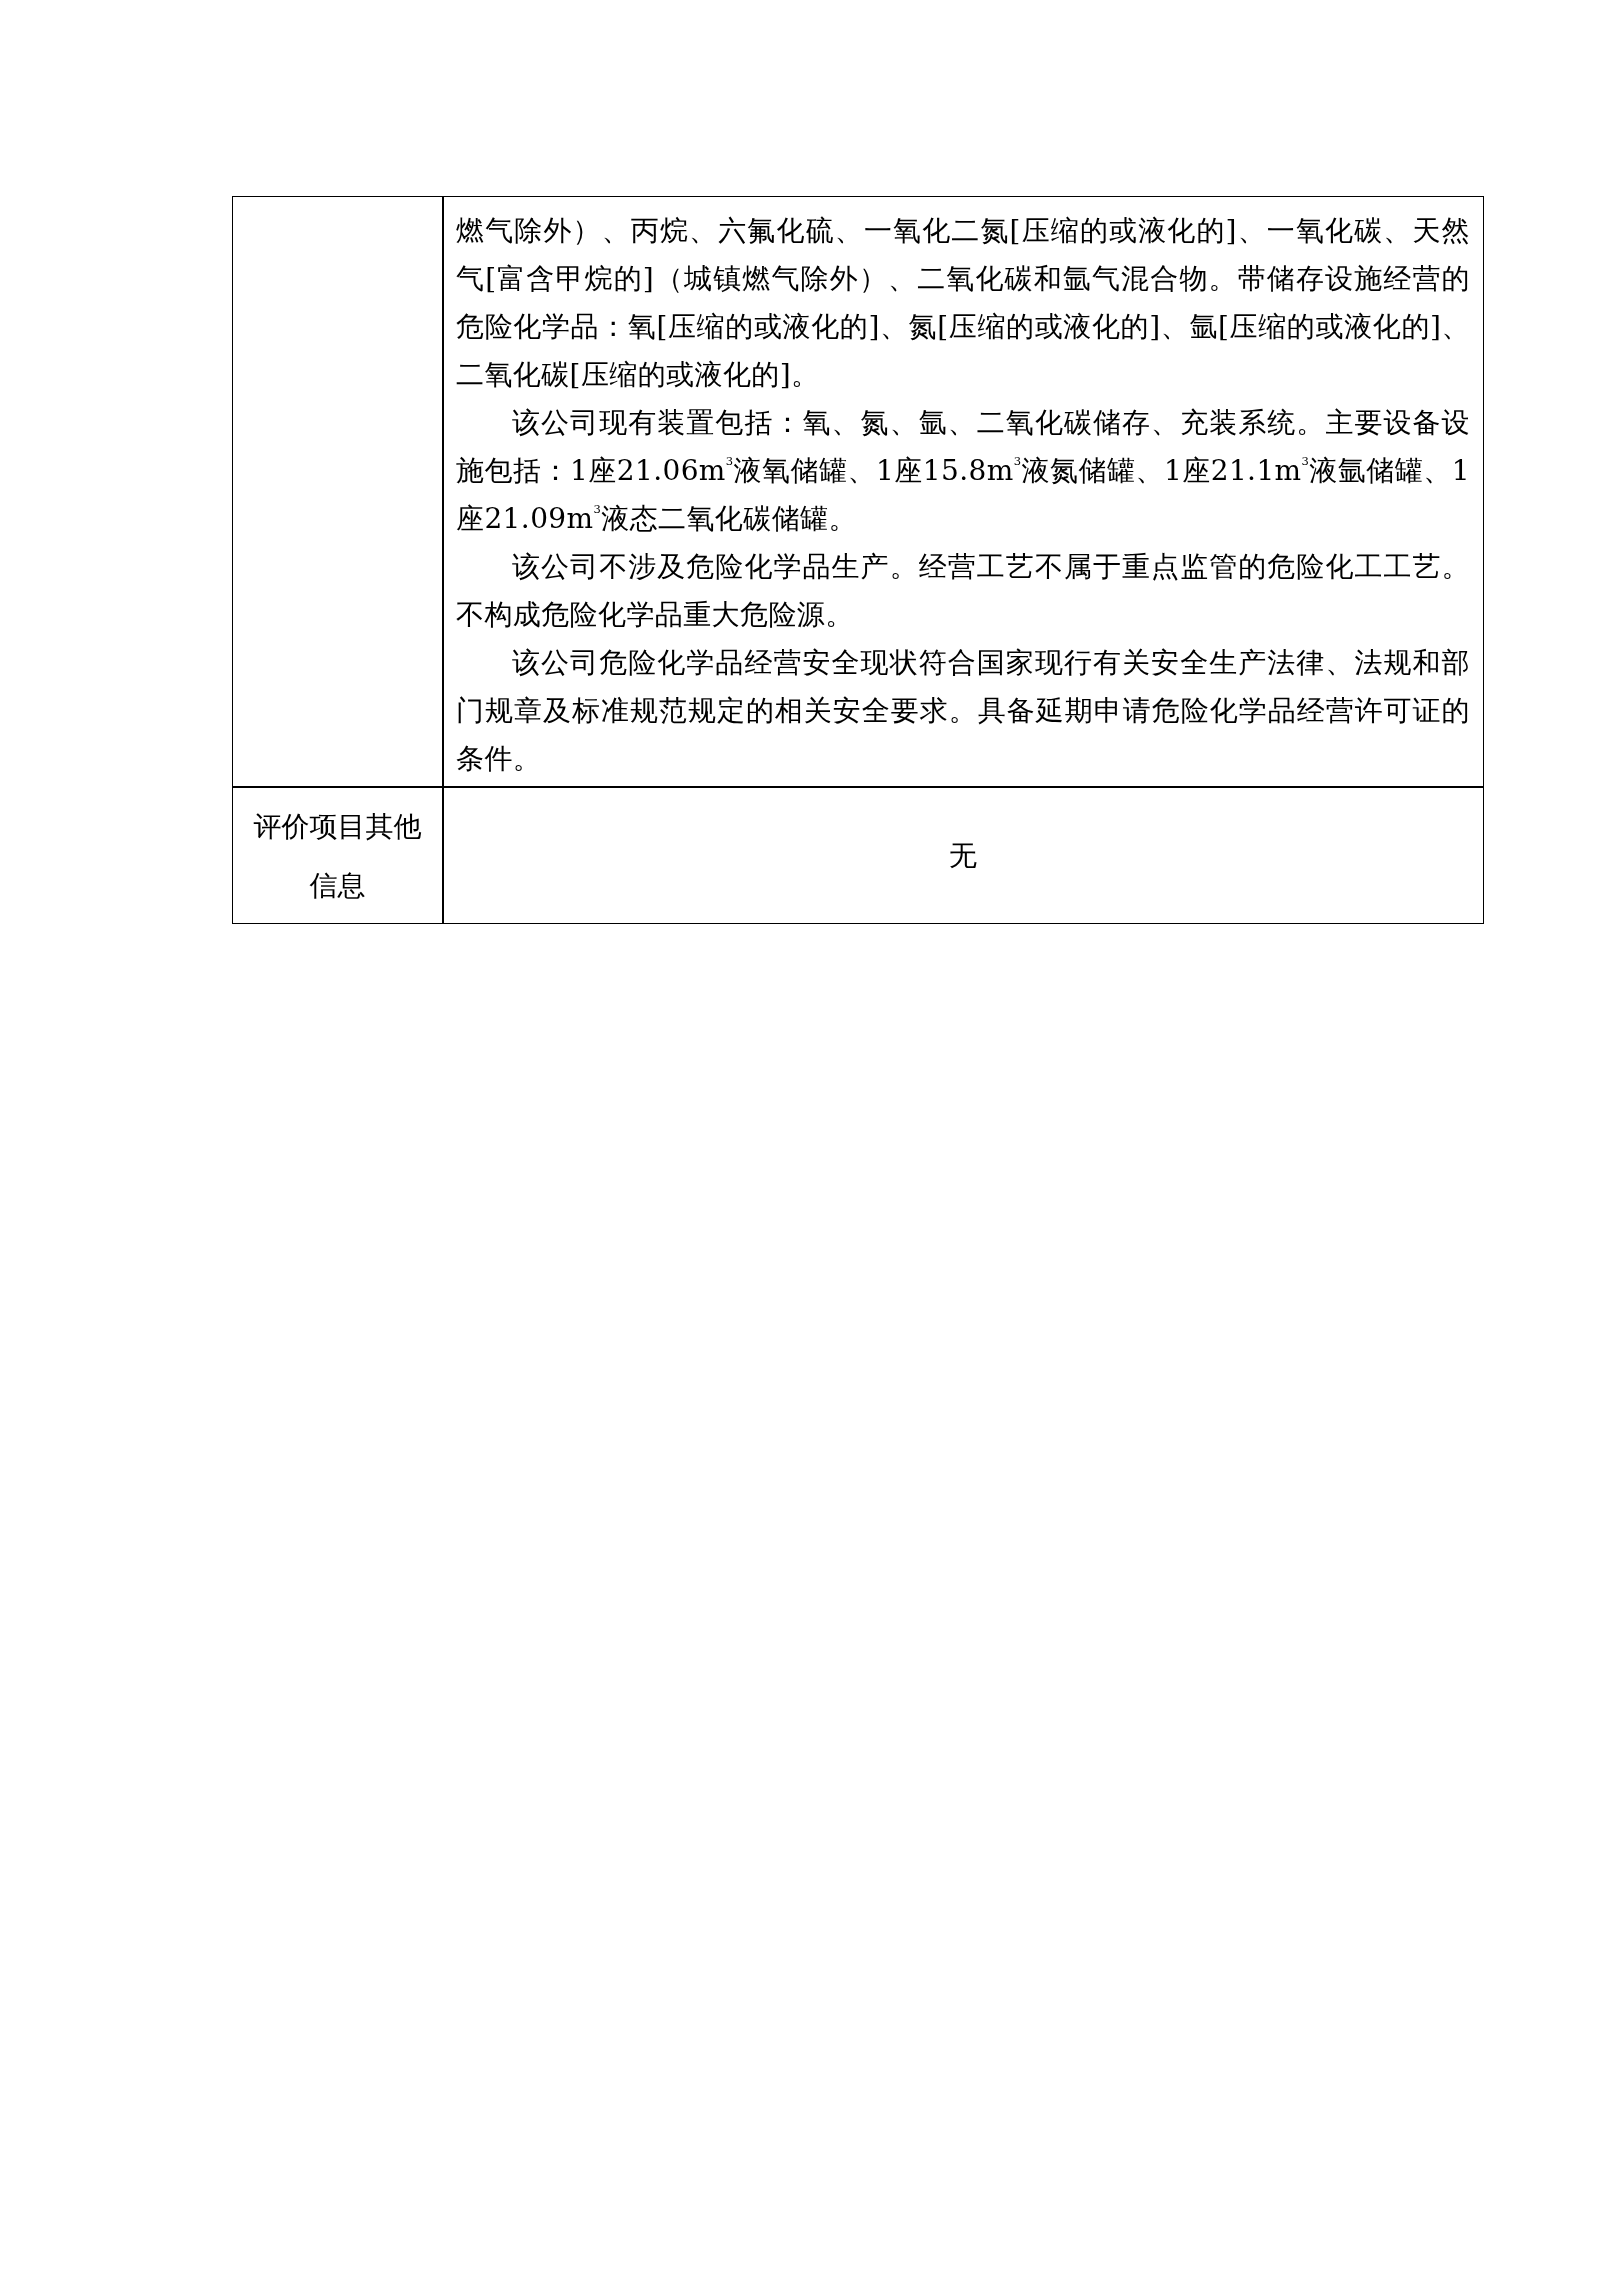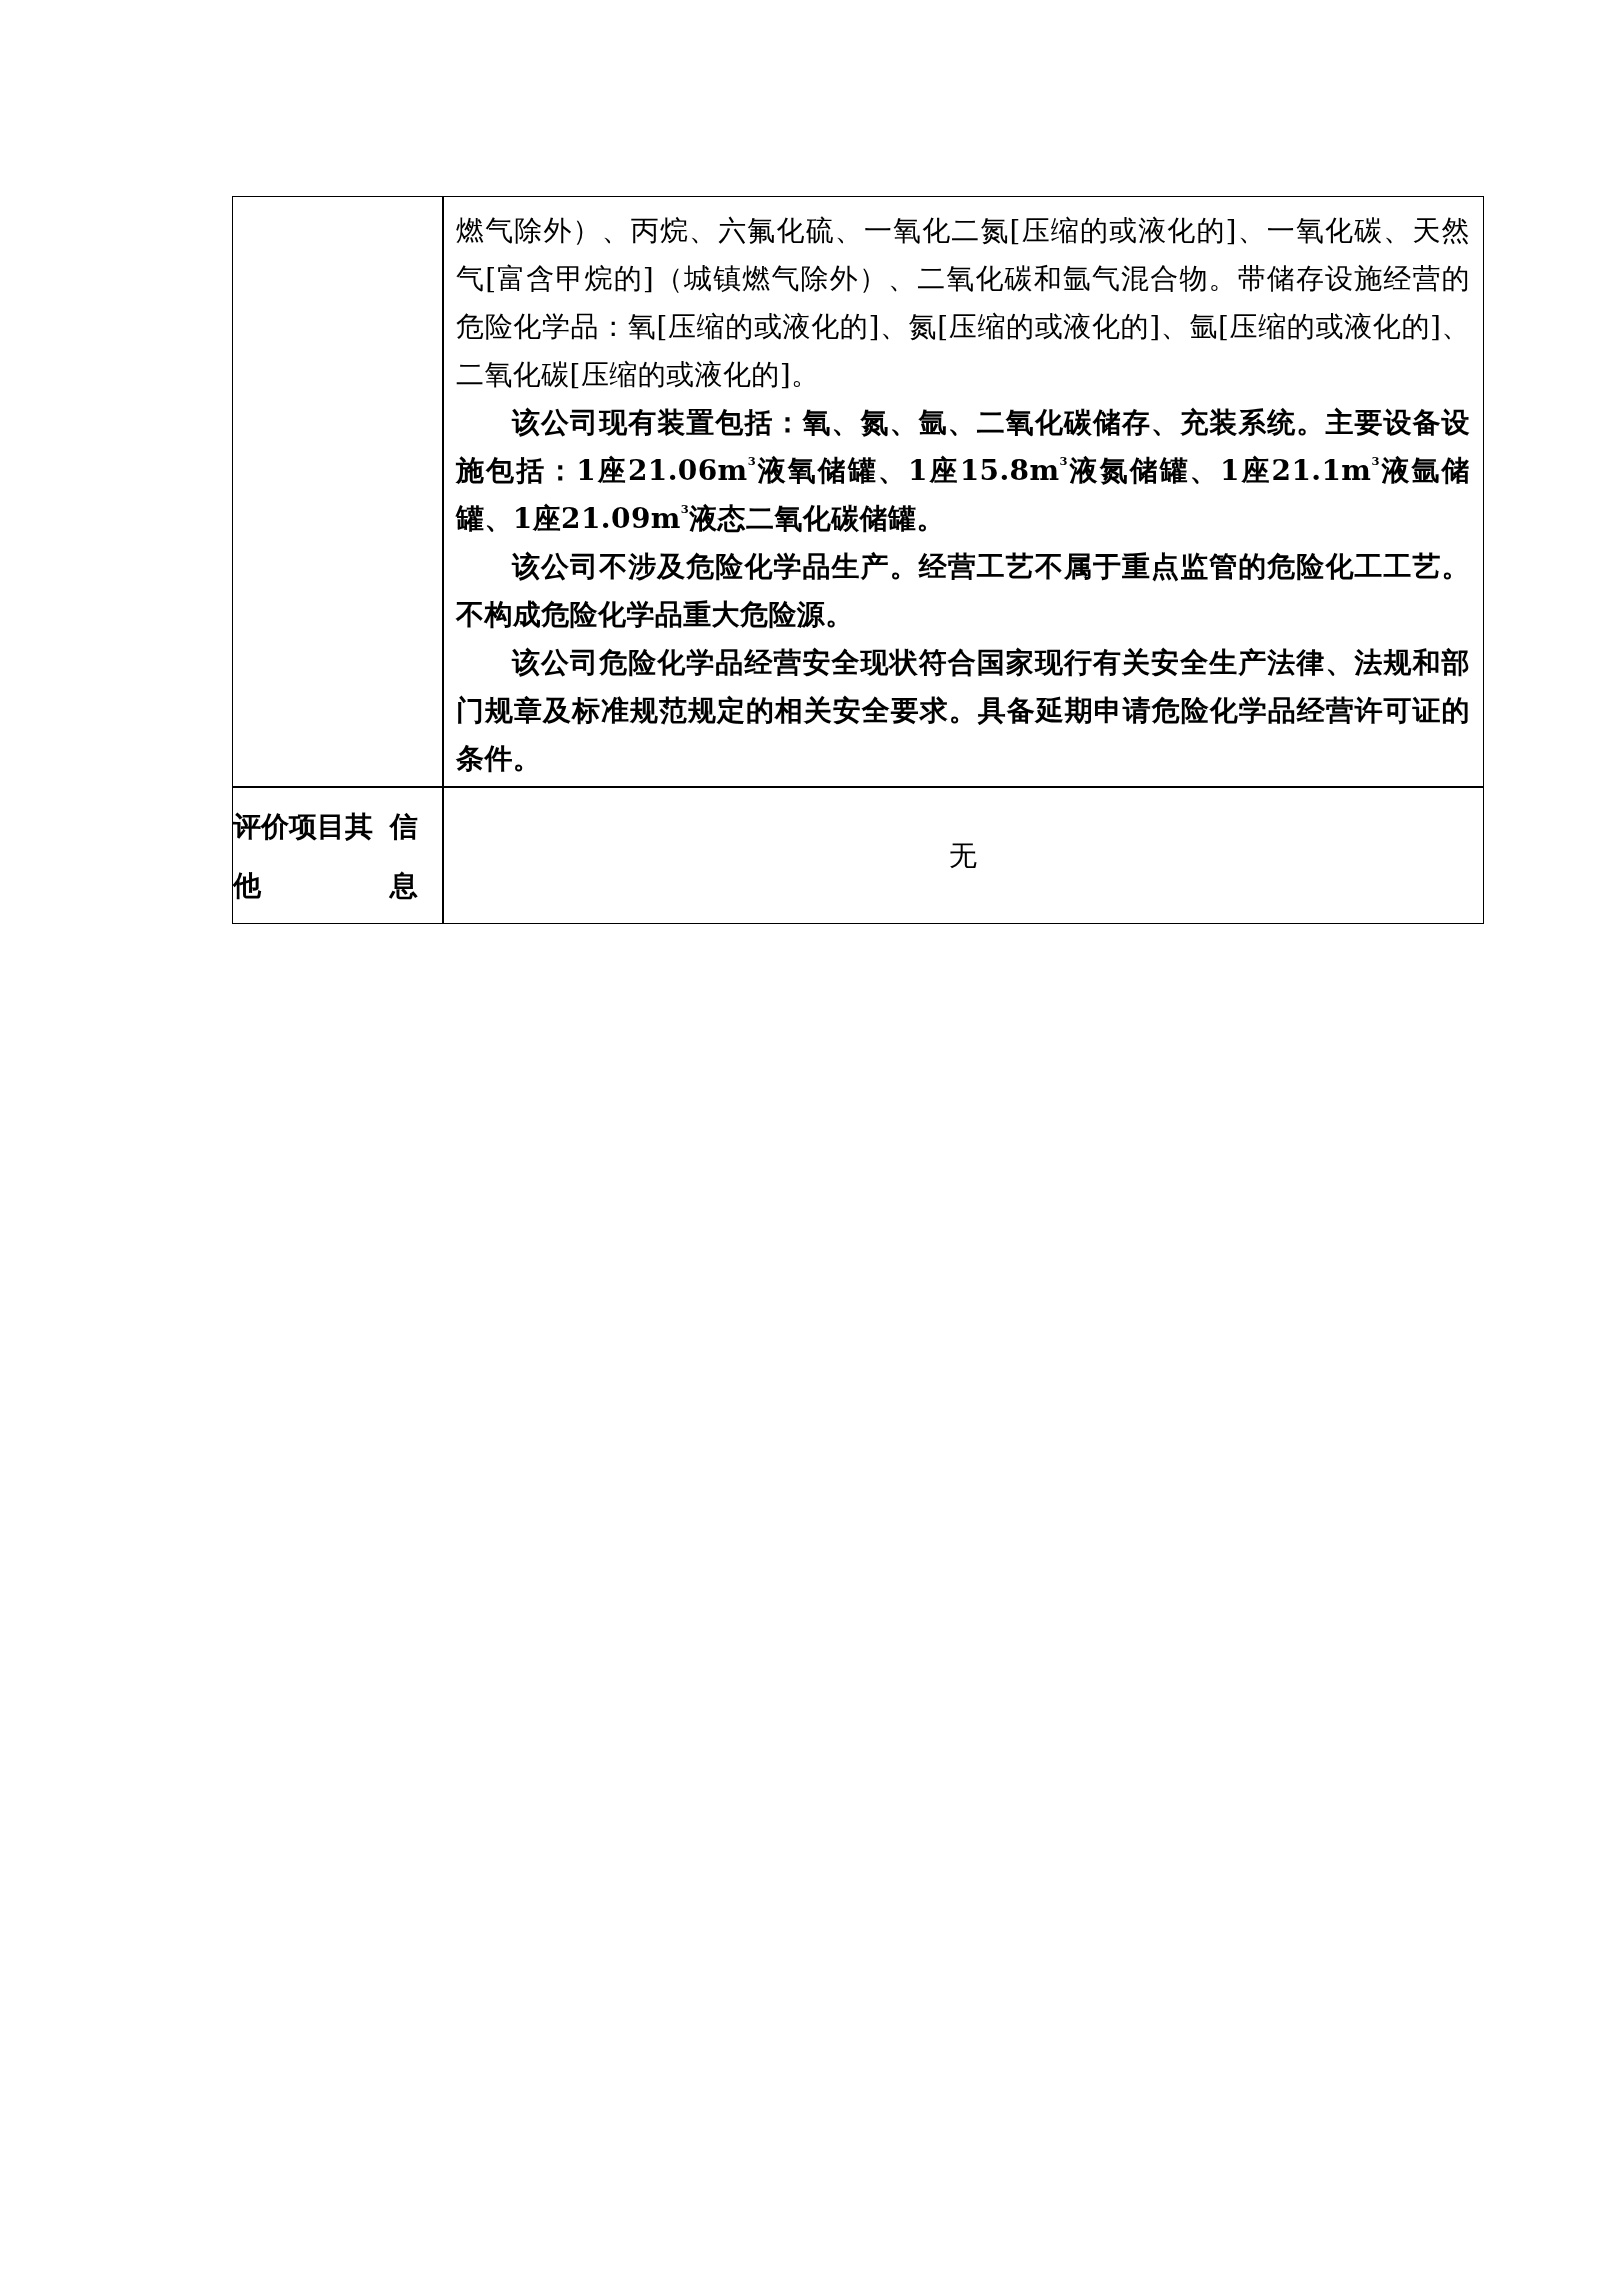--- a/index.html
+++ b/index.html
@@ -5,24 +5,24 @@
   html, body { margin: 0; padding: 0; background: #ffffff; }
   body { width: 1623px; height: 2295px; position: relative; overflow: hidden;
          font-family: "DejaVu Serif", "Liberation Serif", serif; color: #000; }
   .tbl { position: absolute; left: 186px; top: 196px; width: 1252px; height: 728px;
          border: 1.6px solid #000; box-sizing: border-box; margin-left: 46px; }
   .vline { position: absolute; left: 209px; top: 0; width: 1.6px; height: 100%; background: #000; }
   .hline { position: absolute; left: 0; top: 589px; width: 100%; height: 1.6px; background: #000; }
   .content { position: absolute; left: 223px; top: 9.8px; width: 1014px;
              font-size: 28px; line-height: 48px; text-align: justify; letter-spacing: 0.4px; }
   .content p { margin: 0; }
-  .content p.indent { text-indent: 56px; font-weight: bold; }
+  .content p.indent { text-indent: 56px; }
   .label { position: absolute; left: 0; top: 591px; width: 209px; height: 136px;
-           display: flex; align-items: center; justify-content: center;
-           font-size: 28px; line-height: 59px; font-weight: bold; }
+           display: flex; flex-direction: column; align-items: center; justify-content: center;
+           font-size: 28px; line-height: 59px; }
   .value { position: absolute; left: 210px; top: 591px; width: 1040px; height: 136px;
            display: flex; align-items: center; justify-content: center; font-size: 28px; }
   sup { font-size: 11.5px; vertical-align: 14.7px; line-height: 0; }
 </style>
 </head>
 <body>
 
 <div class="tbl">
   <div class="vline"></div>
   <div class="hline"></div>

